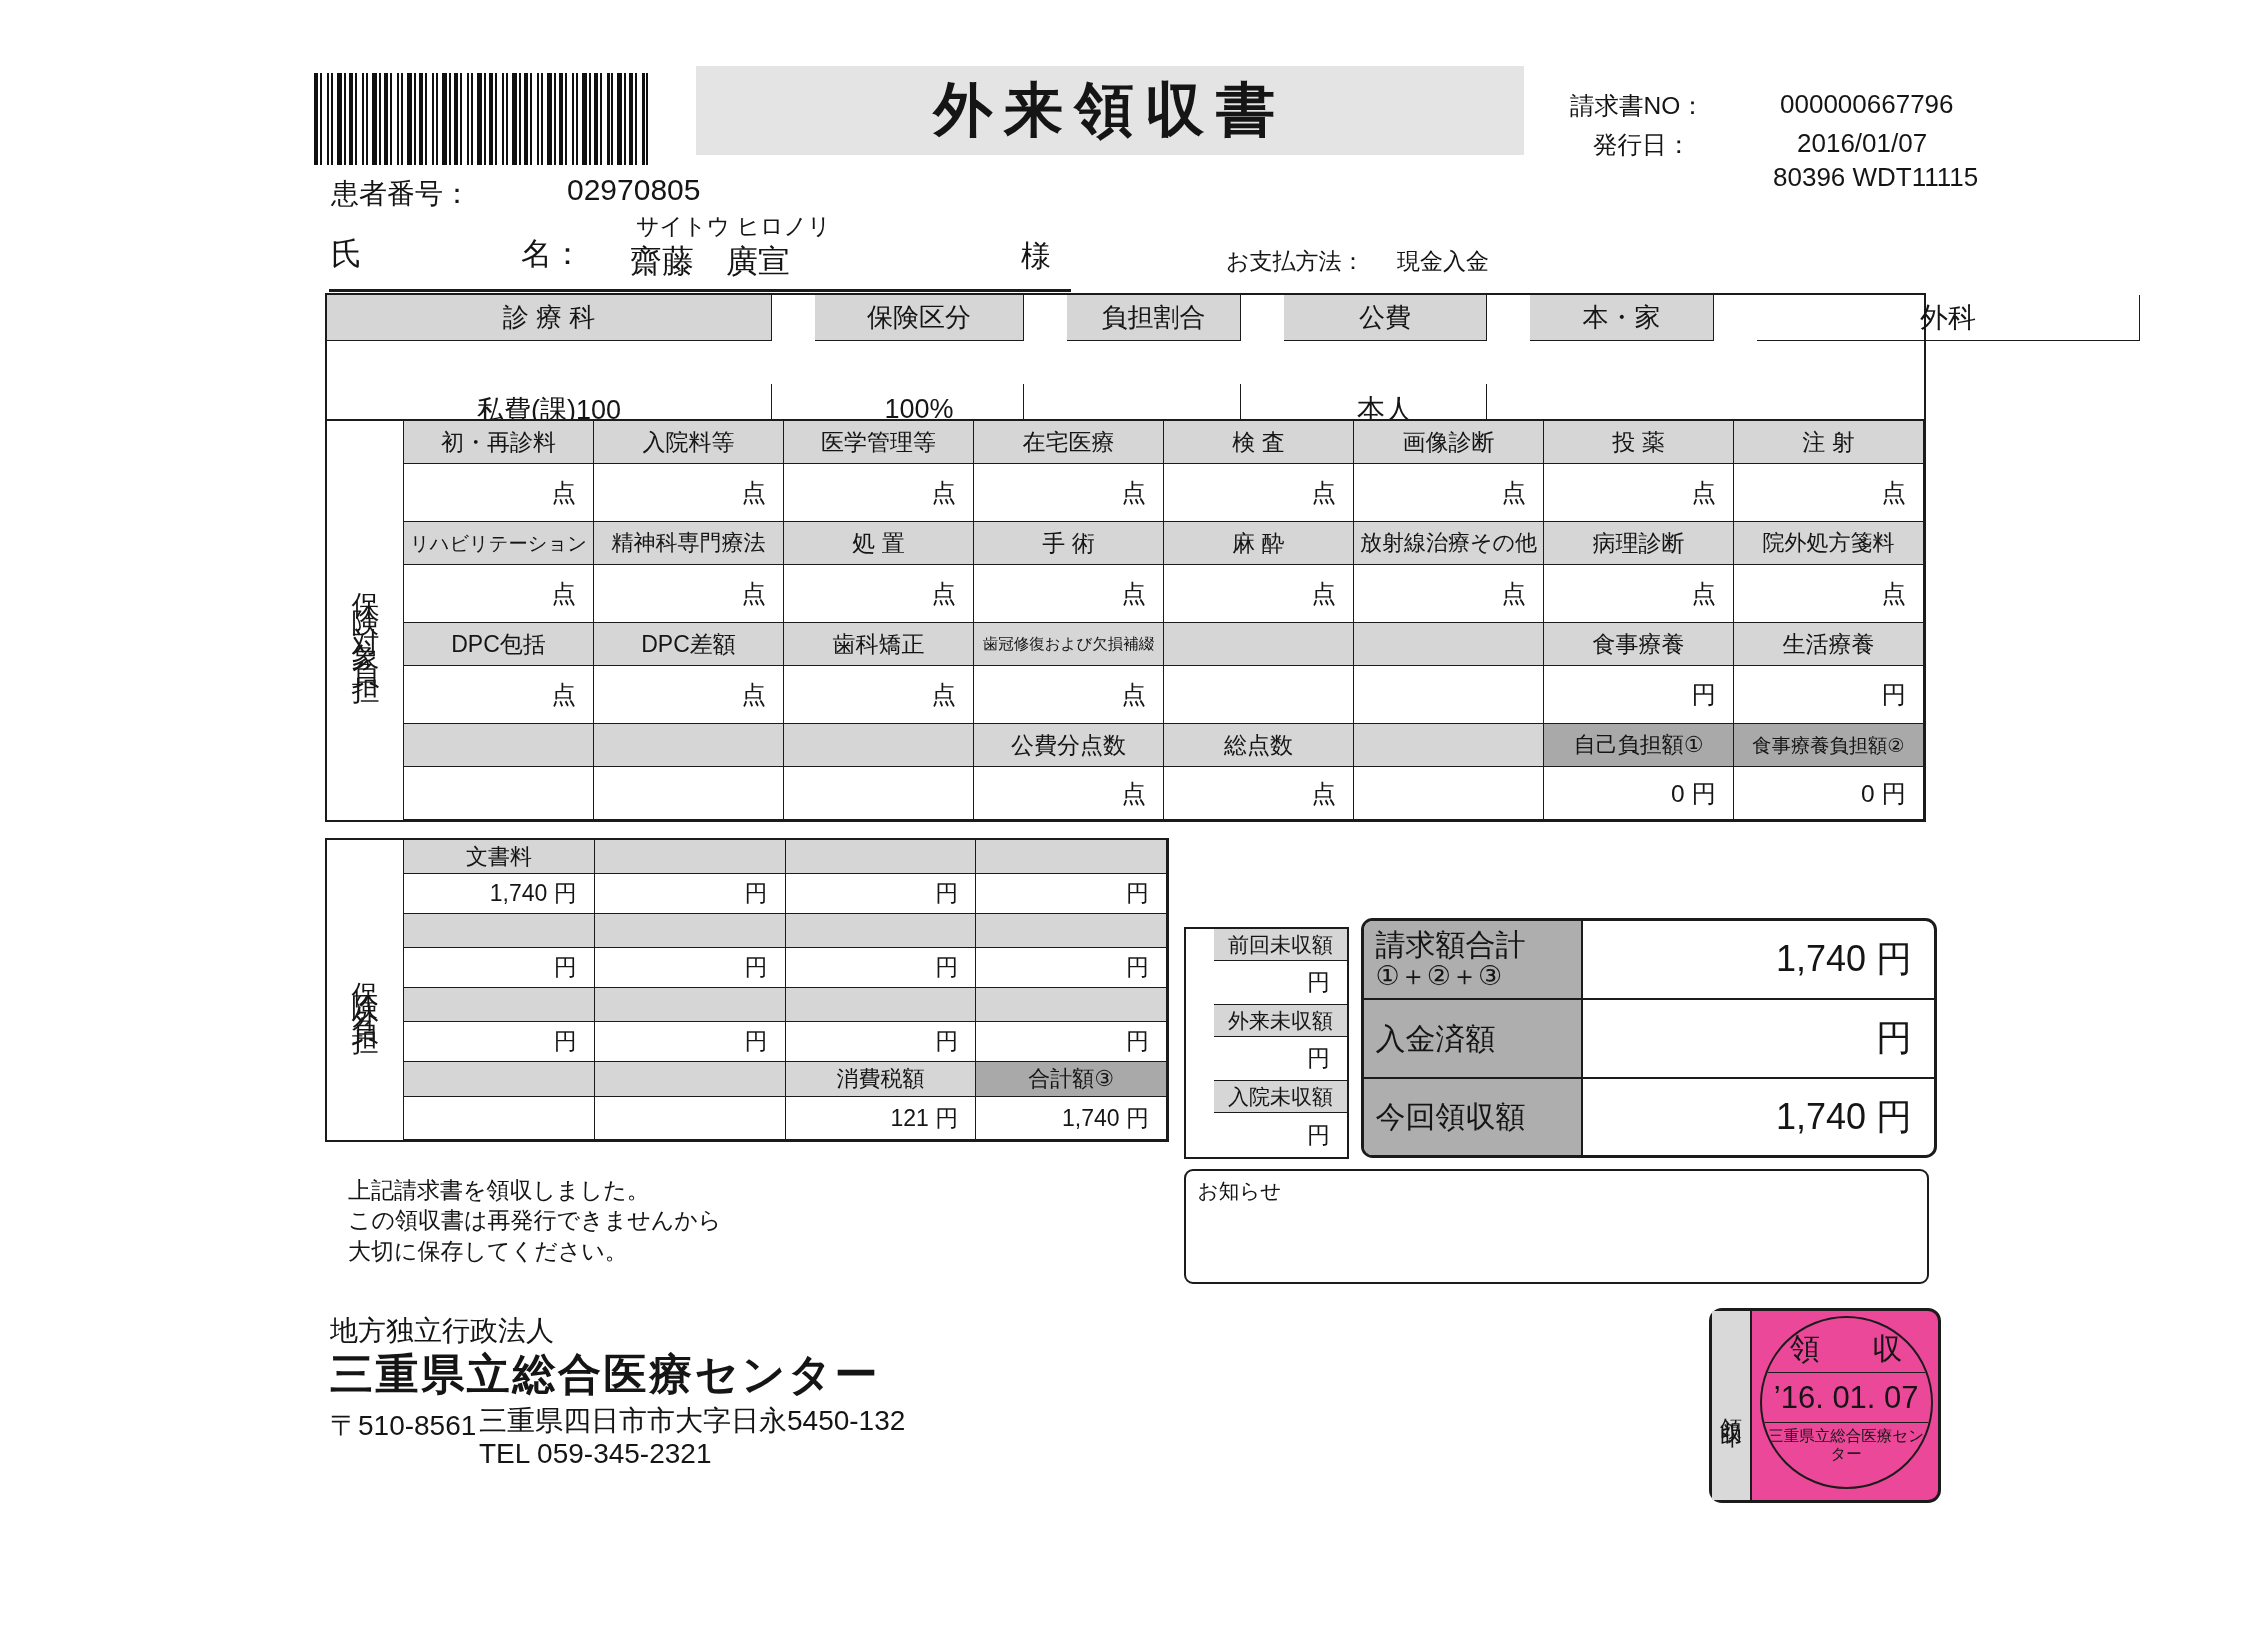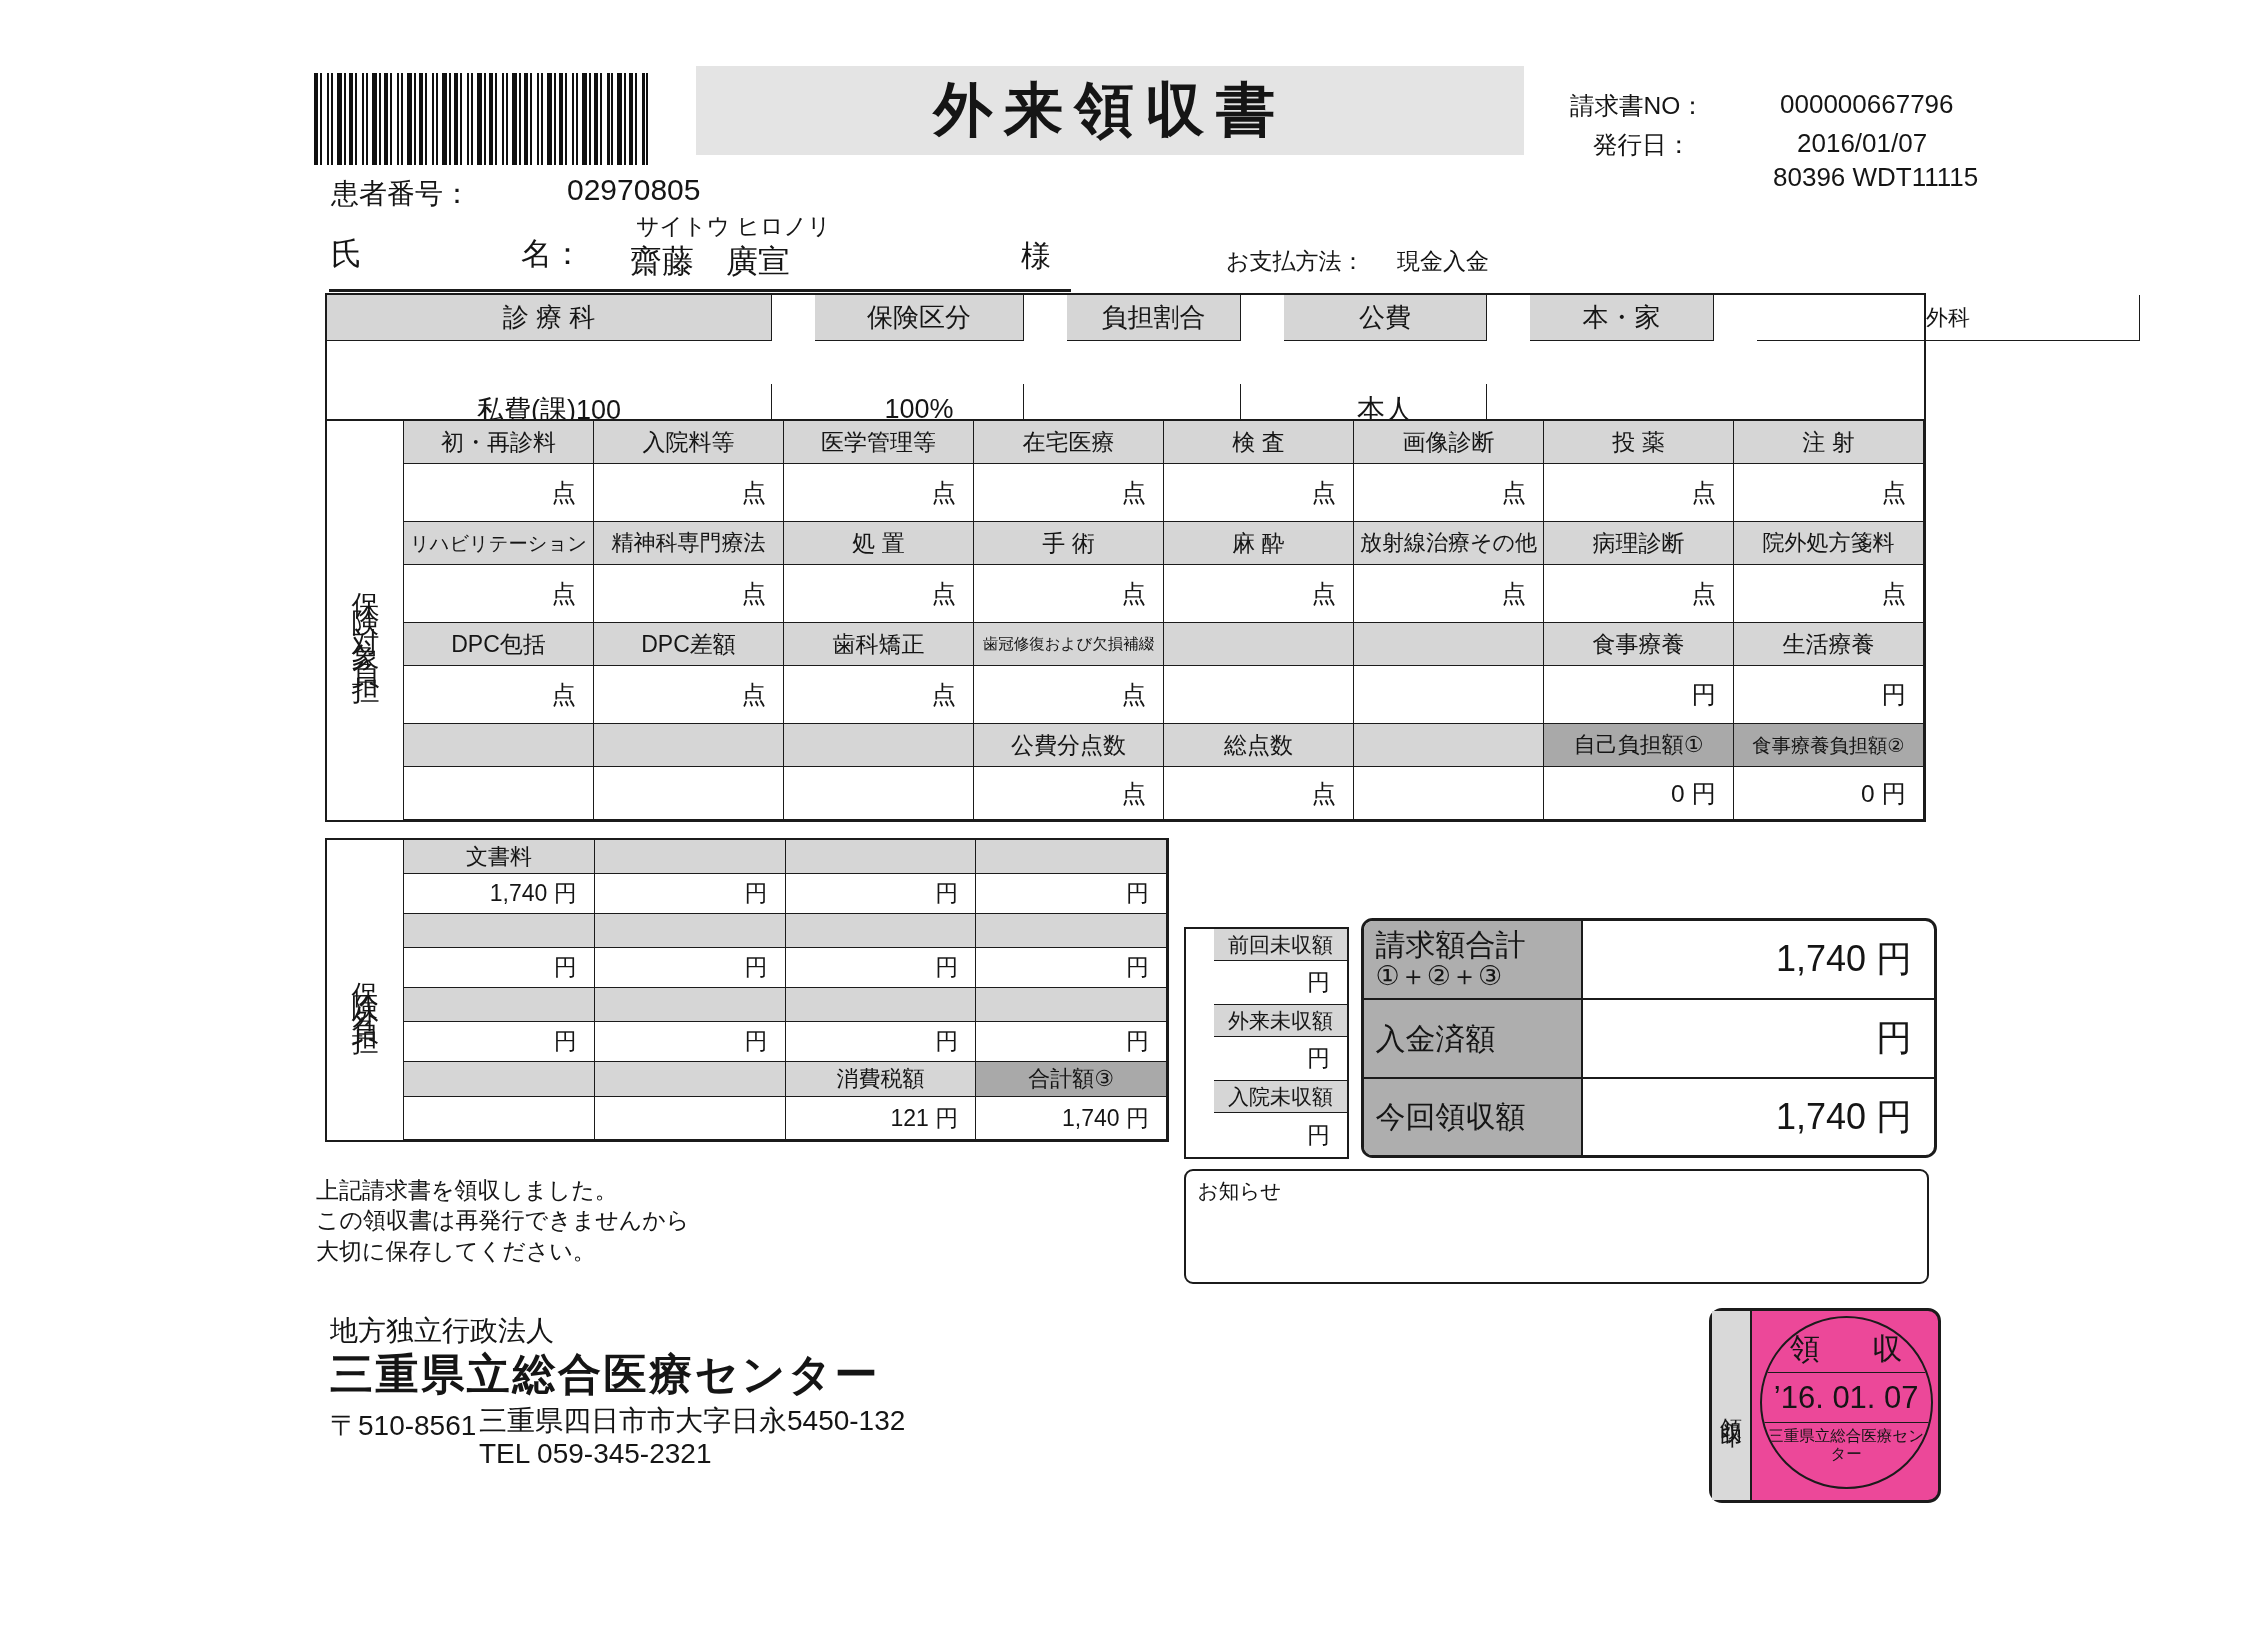--- a/index.html
+++ b/index.html
@@ -100,21 +100,21 @@
 
   <span class="abs lbl" style="left:1226px;top:246px;font-size:23px;">お支払方法：</span>
   <span class="abs lbl" style="left:1397px;top:246px;font-size:23px;">現金入金</span>
 
   <div class="tbl" style="left:325px;top:293px;width:1601px;grid-template-columns:445px 209px 174px 203px 184px 383px;grid-template-rows:46px 52px;gap:43px;">
     <div class="cell hd">診 療 科</div>
     <div class="cell hd">保険区分</div>
     <div class="cell hd">負担割合</div>
     <div class="cell hd">公費</div>
     <div class="cell hd">本・家</div>
-    <div class="cell fs36" style="font-size:22px;">外科</div>
+    <div class="cell fs36" style="font-size:28px;">外科</div>
     <div class="cell" style="font-size:27px;">私費(課)100</div>
     <div class="cell" style="font-size:27px;">100%</div>
     <div class="cell"></div>
     <div class="cell" style="font-size:28px;">本人</div>
   </div>
 
   <div class="tbl" style="left:325px;top:419px;width:1601px;grid-template-columns:77px repeat(8,1fr);grid-template-rows:43px 58px 43px 58px 43px 58px 43px 53px;">
     <div class="cell side ins-side">保険対象負担</div>
 
     <div class="cell hd fs36">初・再診料</div>
@@ -256,21 +256,21 @@
     <div class="lab row-last" style="border-bottom:0;">
       <div>今回領収額</div>
     </div>
     <div class="val row-last" style="border-bottom:0;">1,740 円</div>
   </div>
 
   <div class="abs noticebox" style="left:1184px;top:1169px;width:745px;height:115px;">
     <span style="position:absolute;left:11.6px;top:6.4px;font-size:20.6px;">お知らせ</span>
   </div>
 
-  <div class="abs notes" style="left:316px;top:1175px;">
+  <div class="abs notes" style="left:348px;top:1175px;">
     <div>上記請求書を領収しました。</div>
     <div>この領収書は再発行できませんから</div>
     <div>大切に保存してください。</div>
   </div>
 
   <span class="abs lbl" style="left:330px;top:1312px;font-size:28px;">地方独立行政法人</span>
   <span class="abs lbl" style="left:330px;top:1346px;font-size:43px;font-weight:bold;letter-spacing:2.6px;">三重県立総合医療センター</span>
   <span class="abs lbl" style="left:330px;top:1407px;font-size:28px;">〒510-8561</span>
   <span class="abs lbl" style="left:479px;top:1402px;font-size:28px;">三重県四日市市大字日永5450-132</span>
   <span class="abs lbl" style="left:479px;top:1438px;font-size:28px;">TEL 059-345-2321</span>

